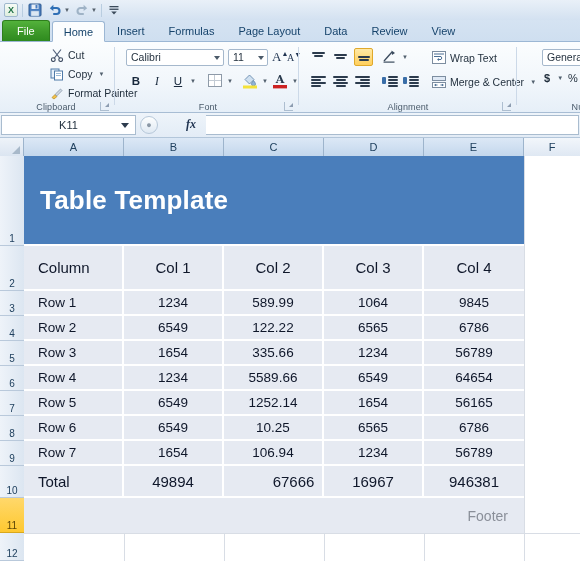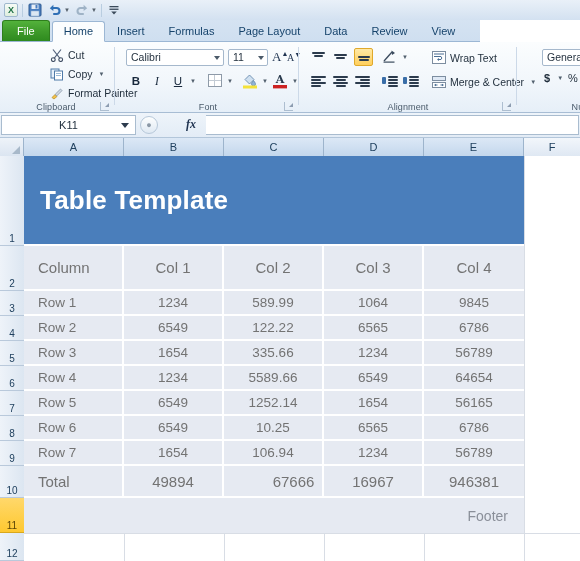--- a/index.html
+++ b/index.html
@@ -25,24 +25,24 @@
     display:flex; align-items:center; justify-content:center;
     font-size:9px; font-weight:bold; color:#1d7044; line-height:1;
   }
   .qat-sep { width:1px; height:13px; background:#b9cde0; }
   .qat-ic { width:16px; height:16px; display:flex; align-items:center; justify-content:center; }
   .qat-ic svg { display:block; }
   .qat-caret { font-size:6px; color:#55606b; margin-left:-3px; }
 
   
   .tabstrip {
-    position:absolute; left:0; top:20px; width:480px; height:22px;
+    position:absolute; left:0; top:20px; width:580px; height:22px;
     background:linear-gradient(to bottom,#d5e3f2 0%,#cfdff0 100%);
     border-bottom:1px solid #9cb7d4;
-    display:flex; align-items:center; padding-left:2px;
+    display:flex; align-items:flex-end; padding-left:2px;
   }
   .tab {
     height:21px; padding:0 11px; display:flex; align-items:center;
     font-size:11px; color:#16436b; white-space:nowrap;
     border:1px solid transparent; border-bottom:none;
     border-radius:3px 3px 0 0;
   }
   .tab.file {
     background:linear-gradient(to bottom,#53b23b 0%,#3f9b2b 50%,#2e8a1e 100%);
     color:#ffffff; font-weight:normal; border-color:#2e7d1c;
@@ -237,21 +237,21 @@
     color:#ffffff; font-size:26px; font-weight:bold;
     padding-left:16px; letter-spacing:.2px;
   }
 
   .trow { position:absolute; left:0; width:500px; display:flex; }
   .tcell {
     display:flex; align-items:center;
     background:#e6eaf2;
     border-right:2px solid #ffffff;
     border-bottom:2px solid #ffffff;
-    color:#737373;
+    color:#0f172a;
     overflow:hidden; white-space:nowrap;
   }
   .tcell:last-child { border-right:none; }
   .tcell.c0 { width:100px; justify-content:flex-start; padding-left:14px; }
   .tcell.cn { width:100px; justify-content:center; }
 
   .hdrrow .tcell { font-size:15px; }
   .datarow .tcell { font-size:13.5px; }
   .totalrow .tcell { font-size:15px; }
   .footerrow .tcell {

